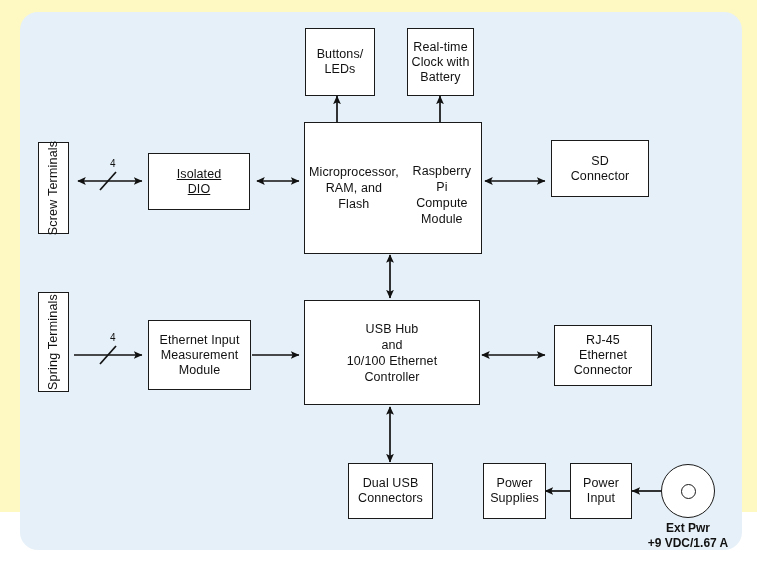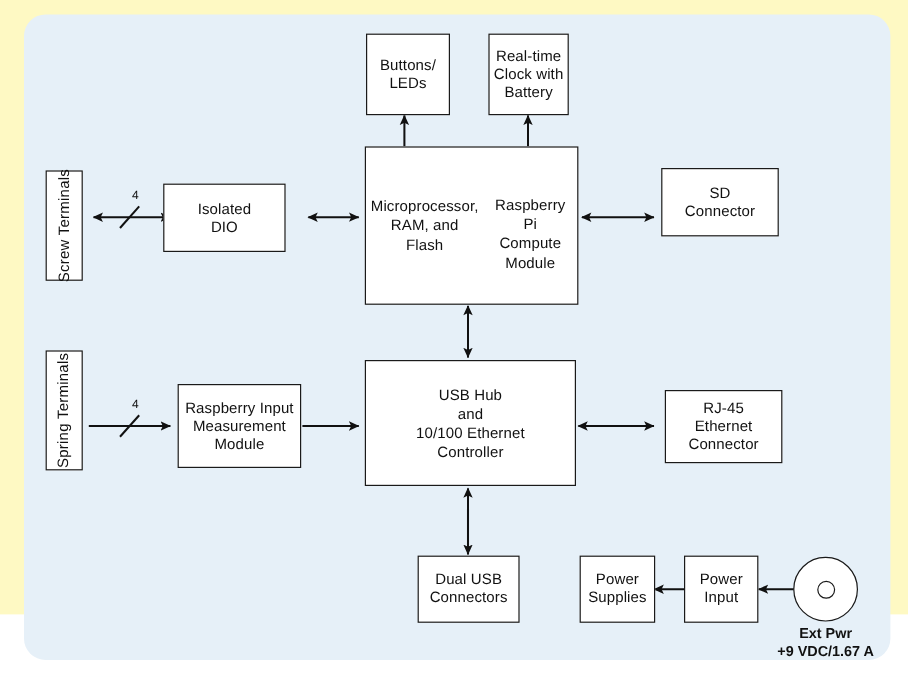--- a/index.html
+++ b/index.html
@@ -174,21 +174,21 @@
   </div>
 
   <div class="vstrip" style="left:38px; top:142px; width:31px; height:92px;">
     <span>Screw Terminals</span>
   </div>
 
   <div class="vstrip" style="left:38px; top:292px; width:31px; height:100px;">
     <span>Spring Terminals</span>
   </div>
 
-  <div class="blk" style="left:136px; top:153px; width:102px; height:57px;">
+  <div class="blk" style="left:148px; top:153px; width:102px; height:57px;text-decoration:underline;">
     <div class="lines">
       <div>Isolated</div>
       <div>DIO</div>
     </div>
   </div>
 
   <div class="blk bigblk" style="left:304px; top:122px; width:178px; height:132px; ">
     <div class="grp">
       <div>Microprocessor,</div>
       <div>RAM, and Flash</div>
@@ -202,21 +202,21 @@
 
   <div class="blk" style="left:551px; top:140px; width:98px; height:57px;">
     <div class="lines">
       <div>SD</div>
       <div>Connector</div>
     </div>
   </div>
 
   <div class="blk" style="left:148px; top:320px; width:103px; height:70px;">
     <div class="lines">
-      <div>Raspberry Input</div>
+      <div>Ethernet Input</div>
       <div>Measurement</div>
       <div>Module</div>
     </div>
   </div>
 
   <div class="blk bigblk" style="left:304px; top:300px; width:176px; height:105px;">
     <div class="lines">
       <div>USB Hub</div>
       <div>and</div>
       <div>10/100 Ethernet</div>

